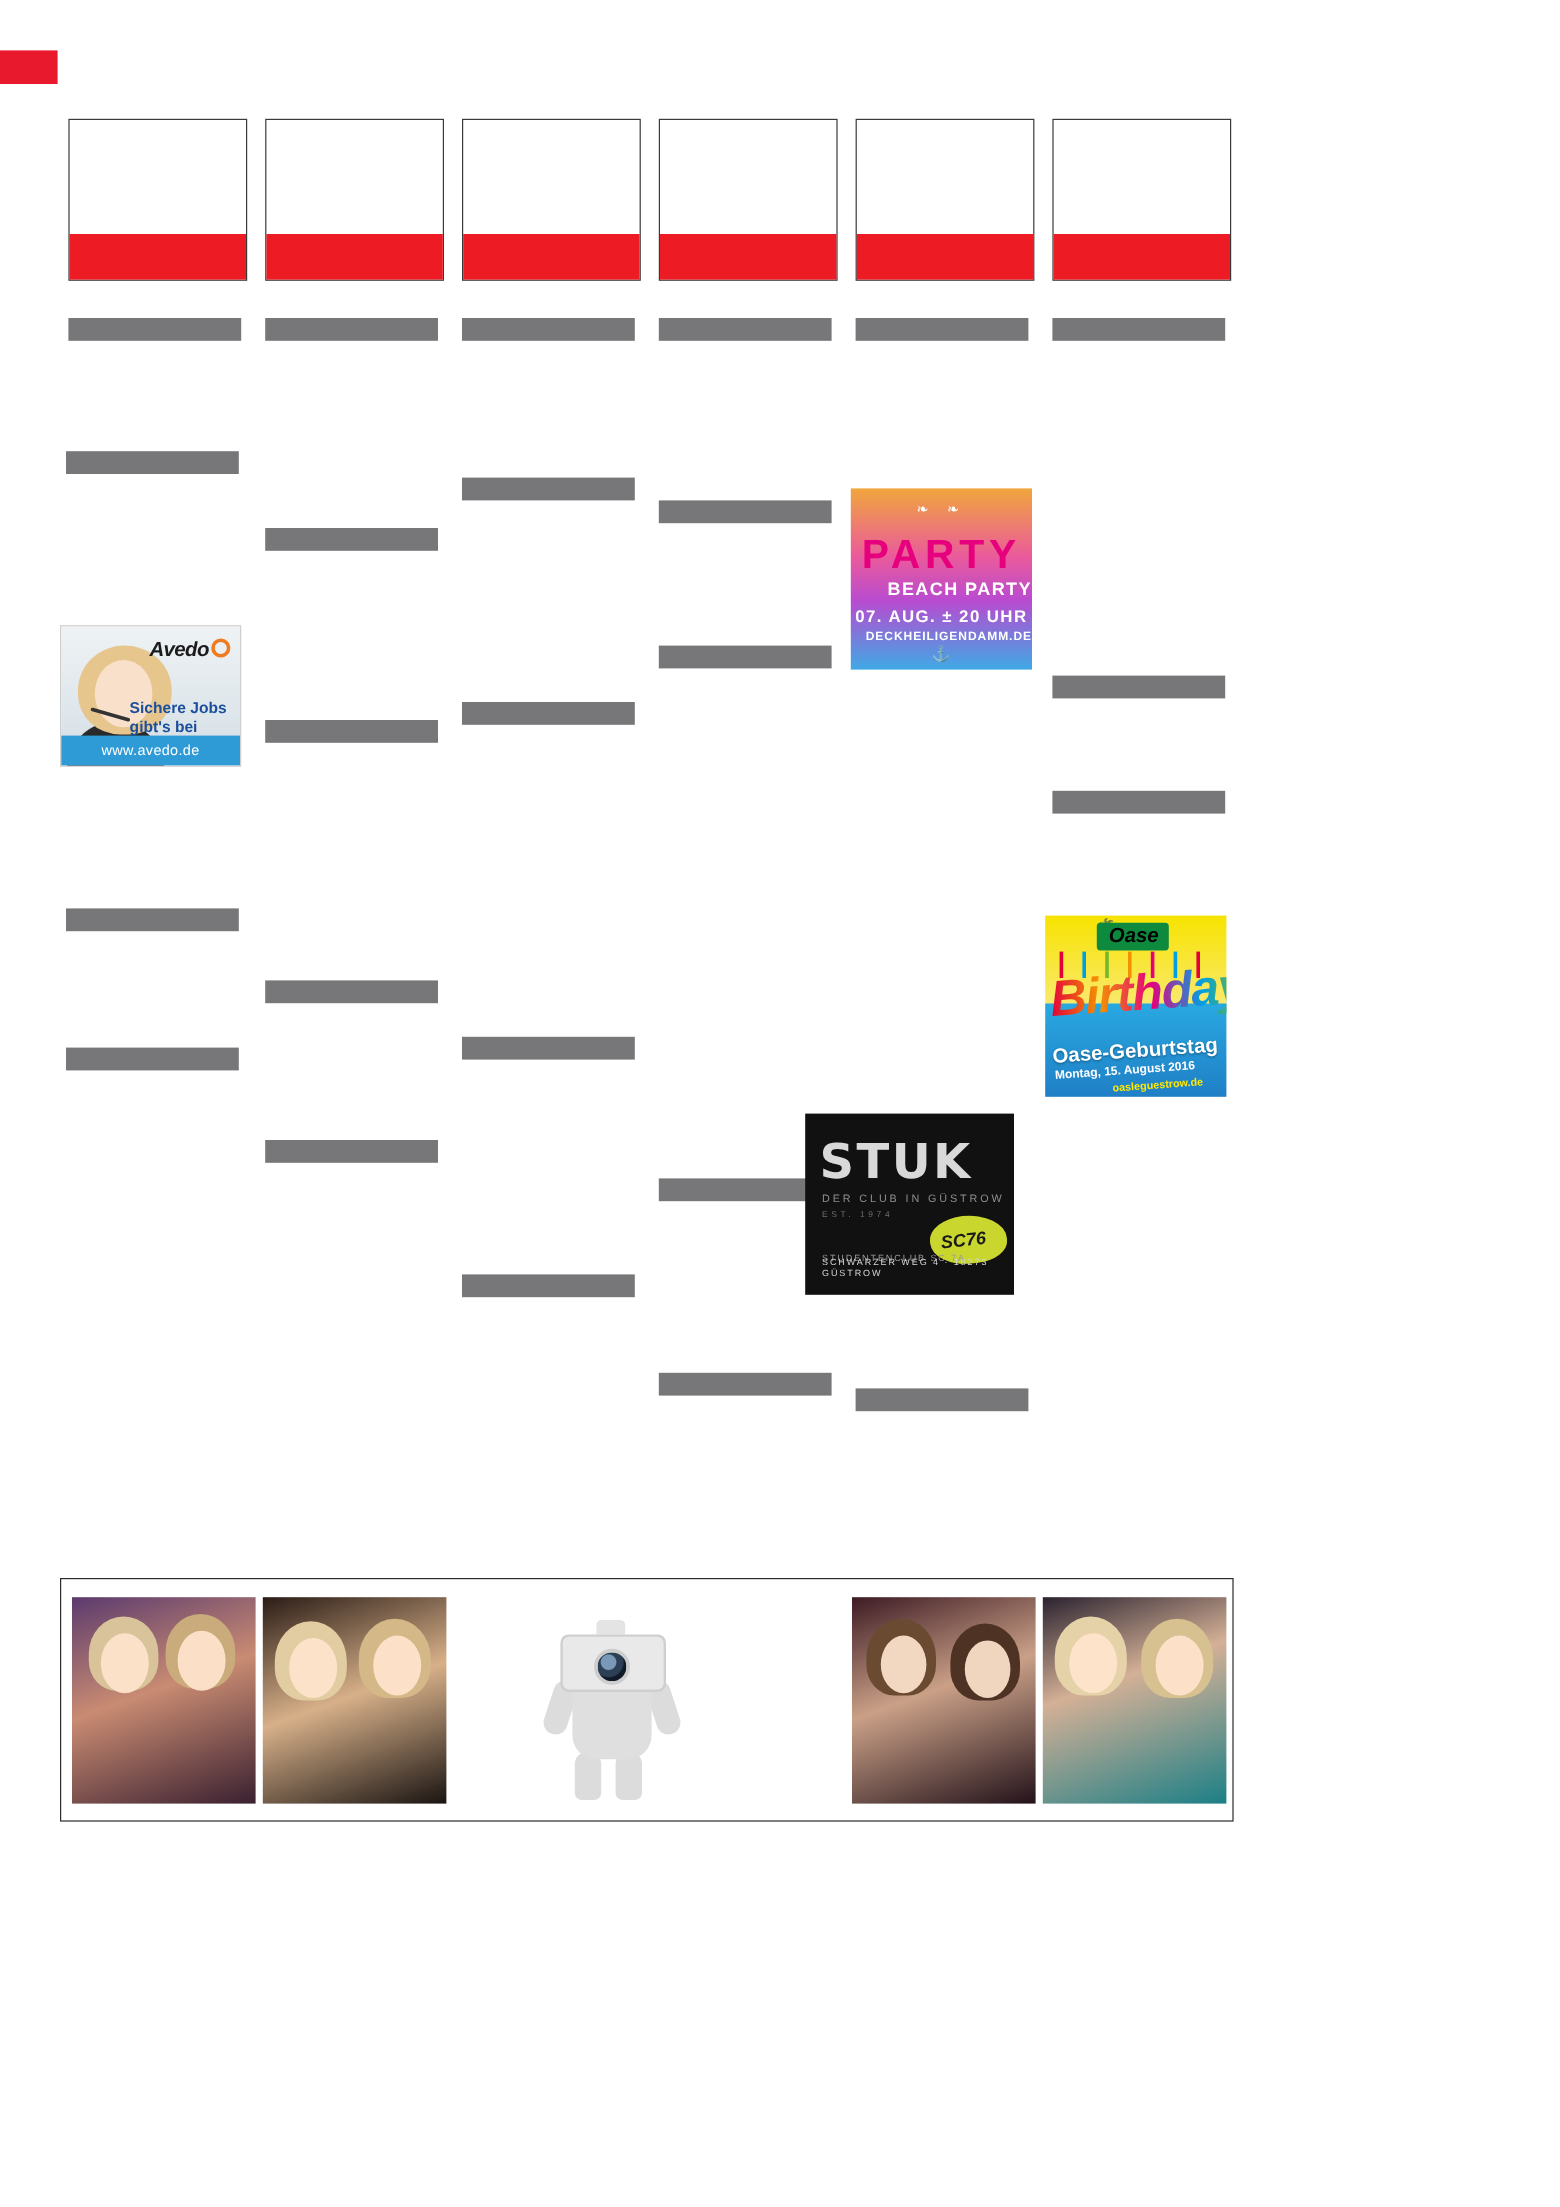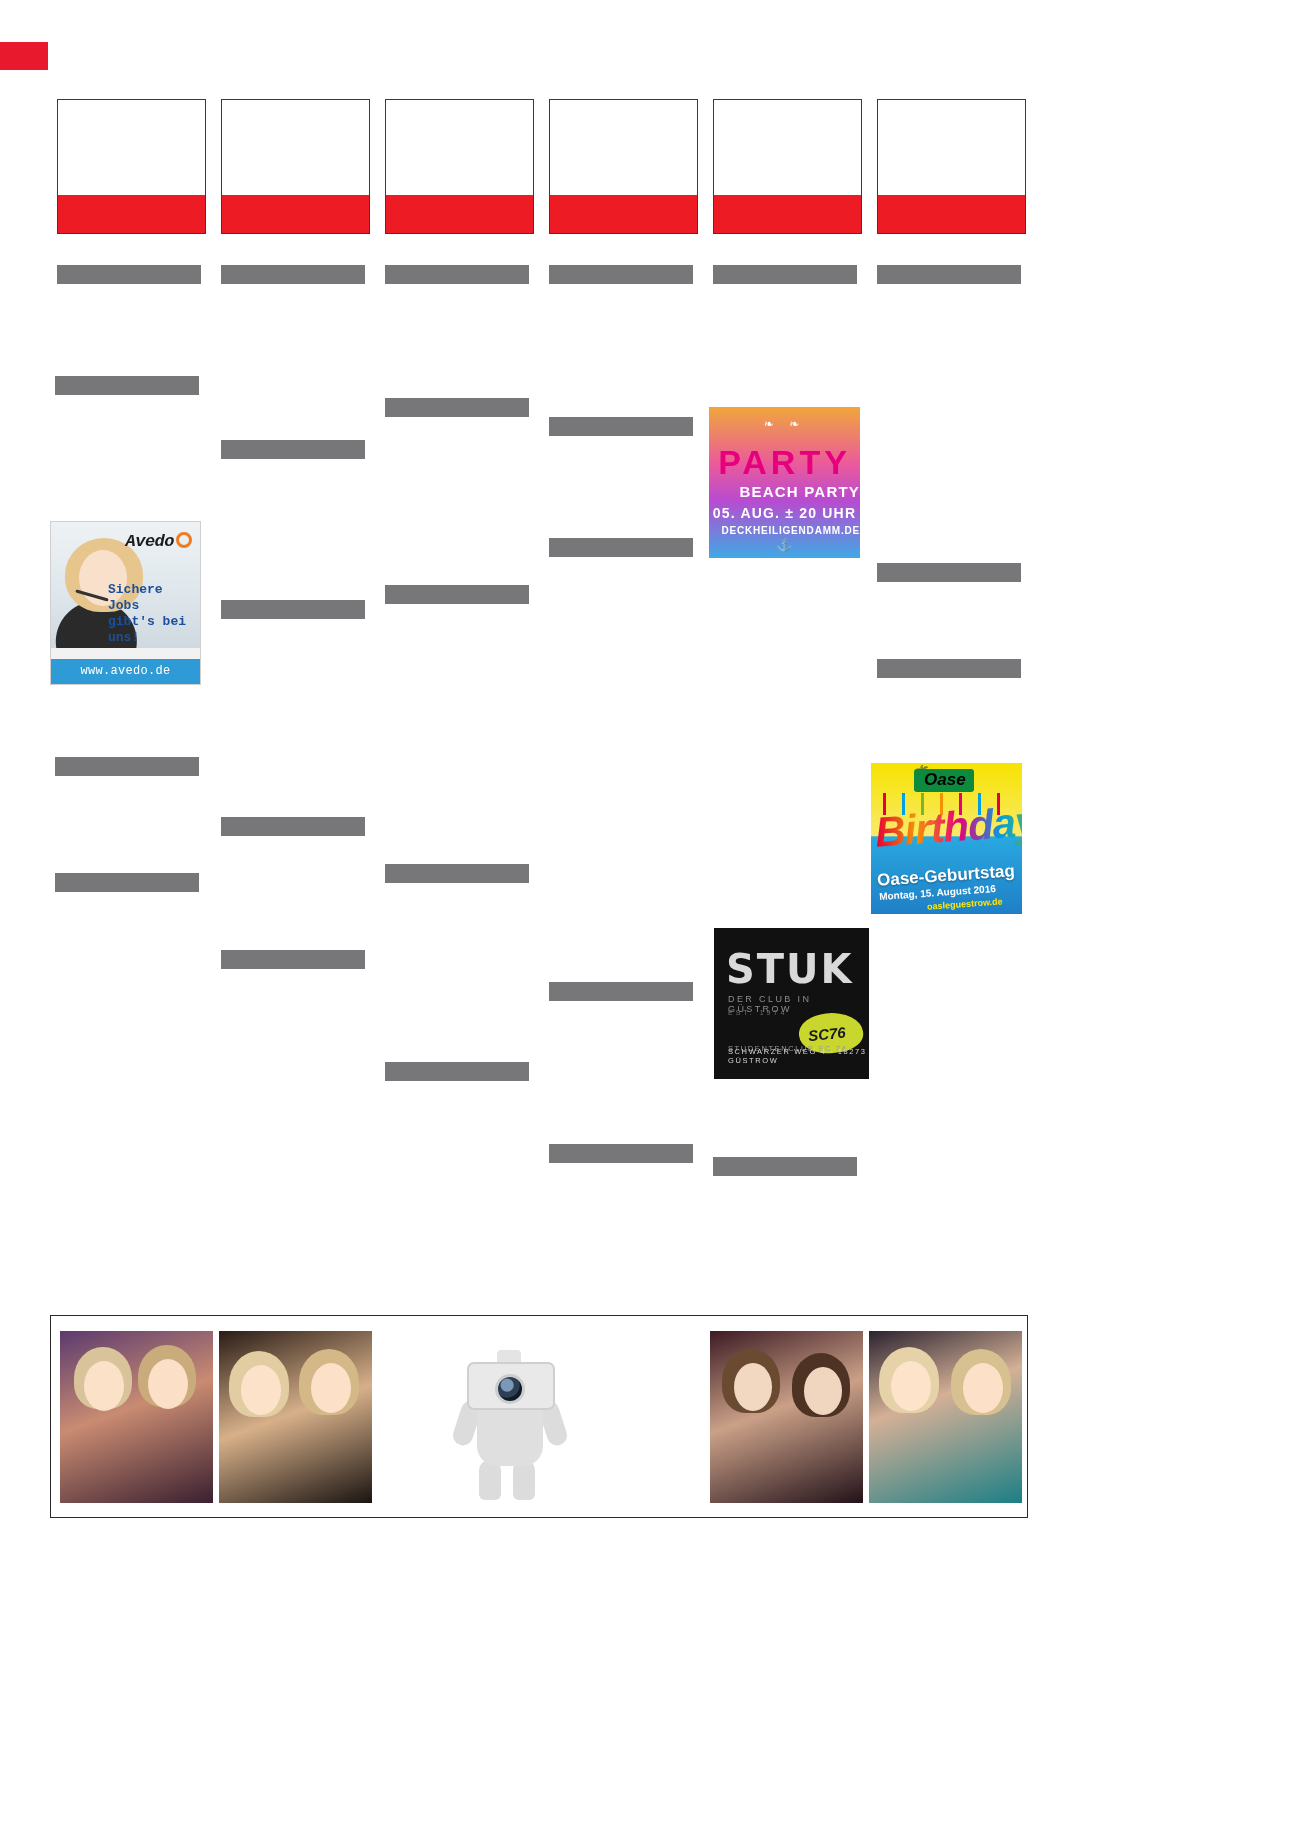--- a/index.html
+++ b/index.html
@@ -62,24 +62,23 @@
     position: absolute;
     box-sizing: border-box;
     overflow: hidden;
   }
 
   
   .ad-avedo {
     left: 50px;
     top: 521px;
     width: 151px;
-    height: 164px;
+    height: 118px;
     background: #f2f2f2;
     border: 1px solid #cfcfcf;
-    font-family: Liberation Mono, monospace;
   }
   .avedo-photo {
     position: absolute;
     left: 0; top: 0;
     width: 151px; height: 126px;
     background:
       radial-gradient(circle at 30% 42%, #f7ddc8 0 26px, rgba(247,221,200,0) 27px),
       radial-gradient(circle at 30% 95%, #2a2a2a 0 40px, rgba(0,0,0,0) 41px),
       linear-gradient(180deg, #eef2f4 0%, #dfe7ec 55%, #cfd9e0 100%);
   }
@@ -277,23 +276,23 @@
     position: absolute;
     left: 56px; top: 136px;
     color: #ffe800;
     font-size: 9px;
     font-weight: bold;
     transform: rotate(-4deg);
   }
 
   
   .ad-stuk {
-    left: 714px;
+    left: 671px;
     top: 928px;
-    width: 155px;
+    width: 174px;
     height: 151px;
     background: #111111;
     text-decoration: underline;
   }
   .stuk-title {
     position: absolute;
     left: 12px; top: 18px;
     color: #d9d9d9;
     font-size: 40px;
     font-weight: bold;
@@ -500,21 +499,21 @@
     <div>Sichere Jobs</div>
     <div>gibt's bei uns!</div>
   </div>
   <div class="avedo-url">www.avedo.de</div>
 </div>
 
 <div class="ad ad-amad">
   <div class="amad-gulls">❧ ❧</div>
   <div class="amad-title">PARTY</div>
   <div class="amad-sub">BEACH PARTY</div>
-  <div class="amad-date">05. AUG. ± 20 UHR</div>
+  <div class="amad-date">07. AUG. ± 20 UHR</div>
   <div class="amad-url">DECKHEILIGENDAMM.DE</div>
   <div class="amad-anchor">⚓</div>
 </div>
 
 <div class="ad ad-oase">
   <div class="oase-palm">🌴</div>
   <div class="oase-logo">Oase</div>
   <div class="oase-candles">
       <i style="left: 0px; background: rgb(228, 0, 58);"></i>
       <i style="left: 19px; background: rgb(0, 159, 227);"></i>

